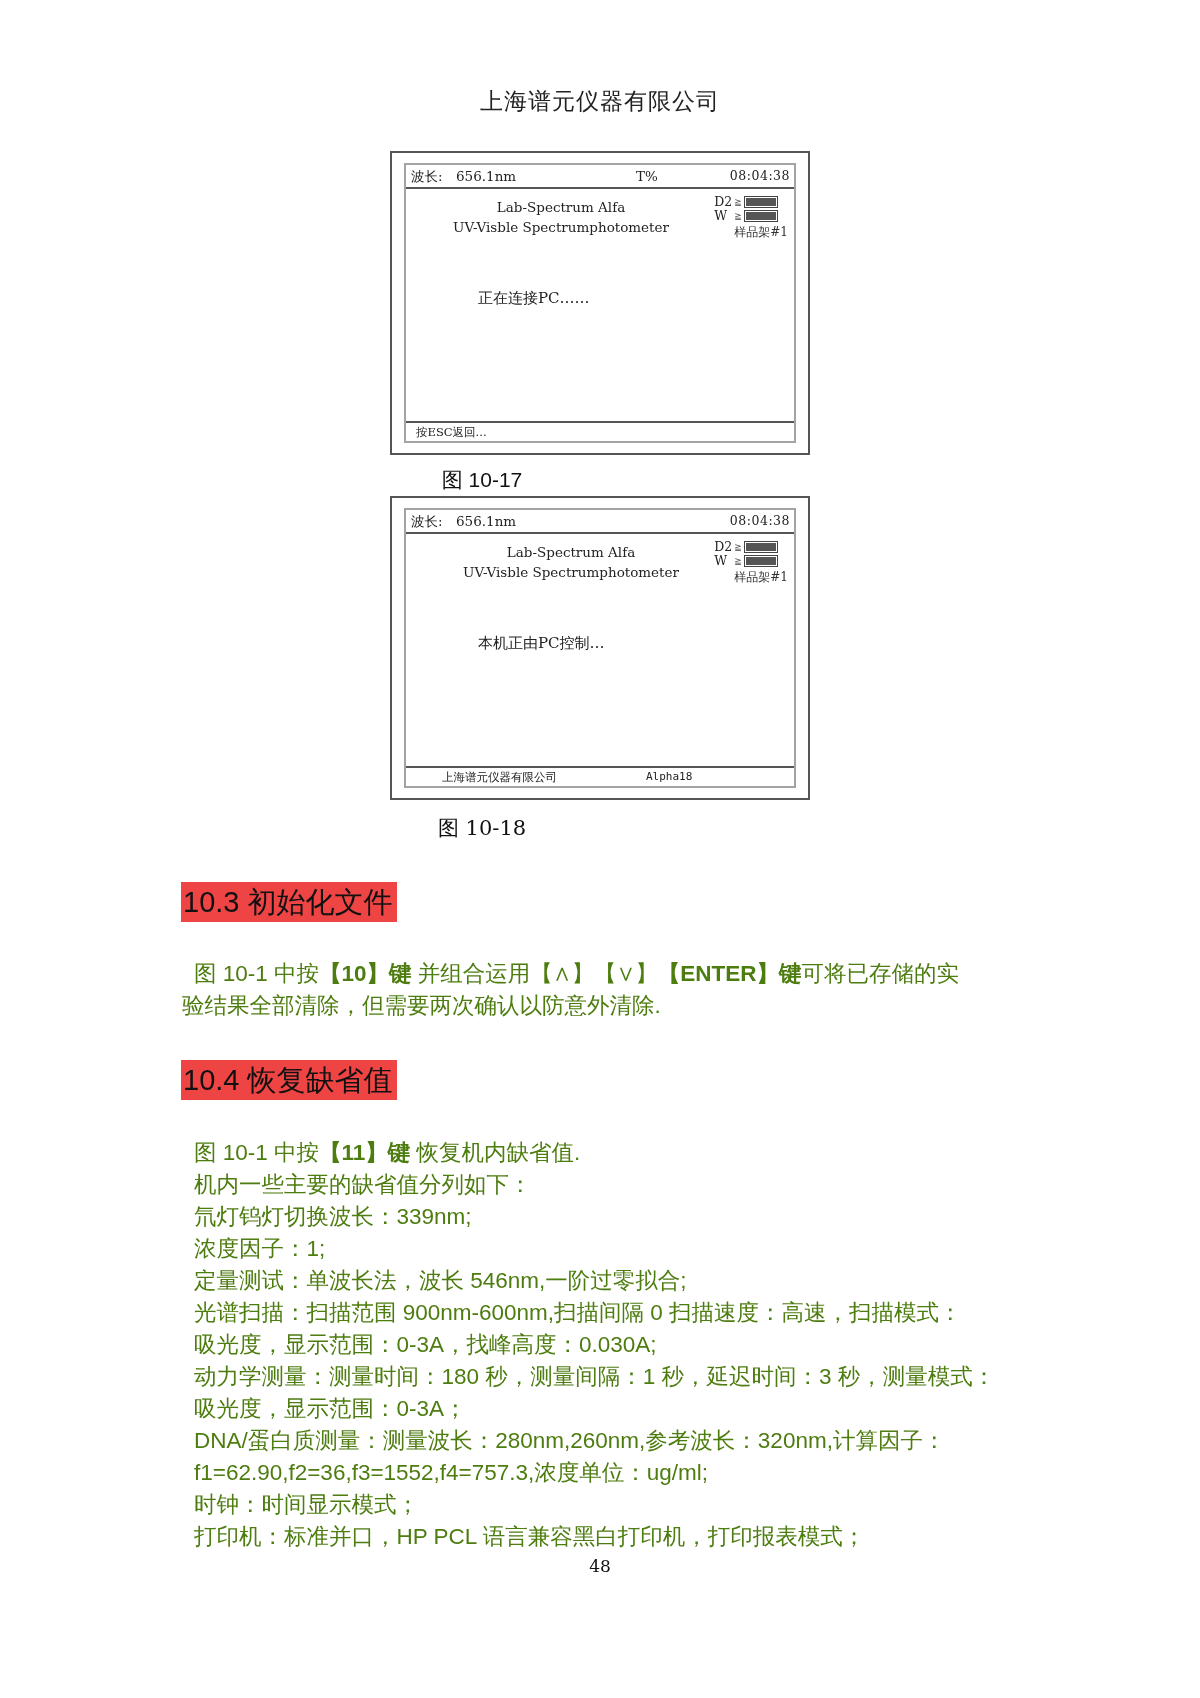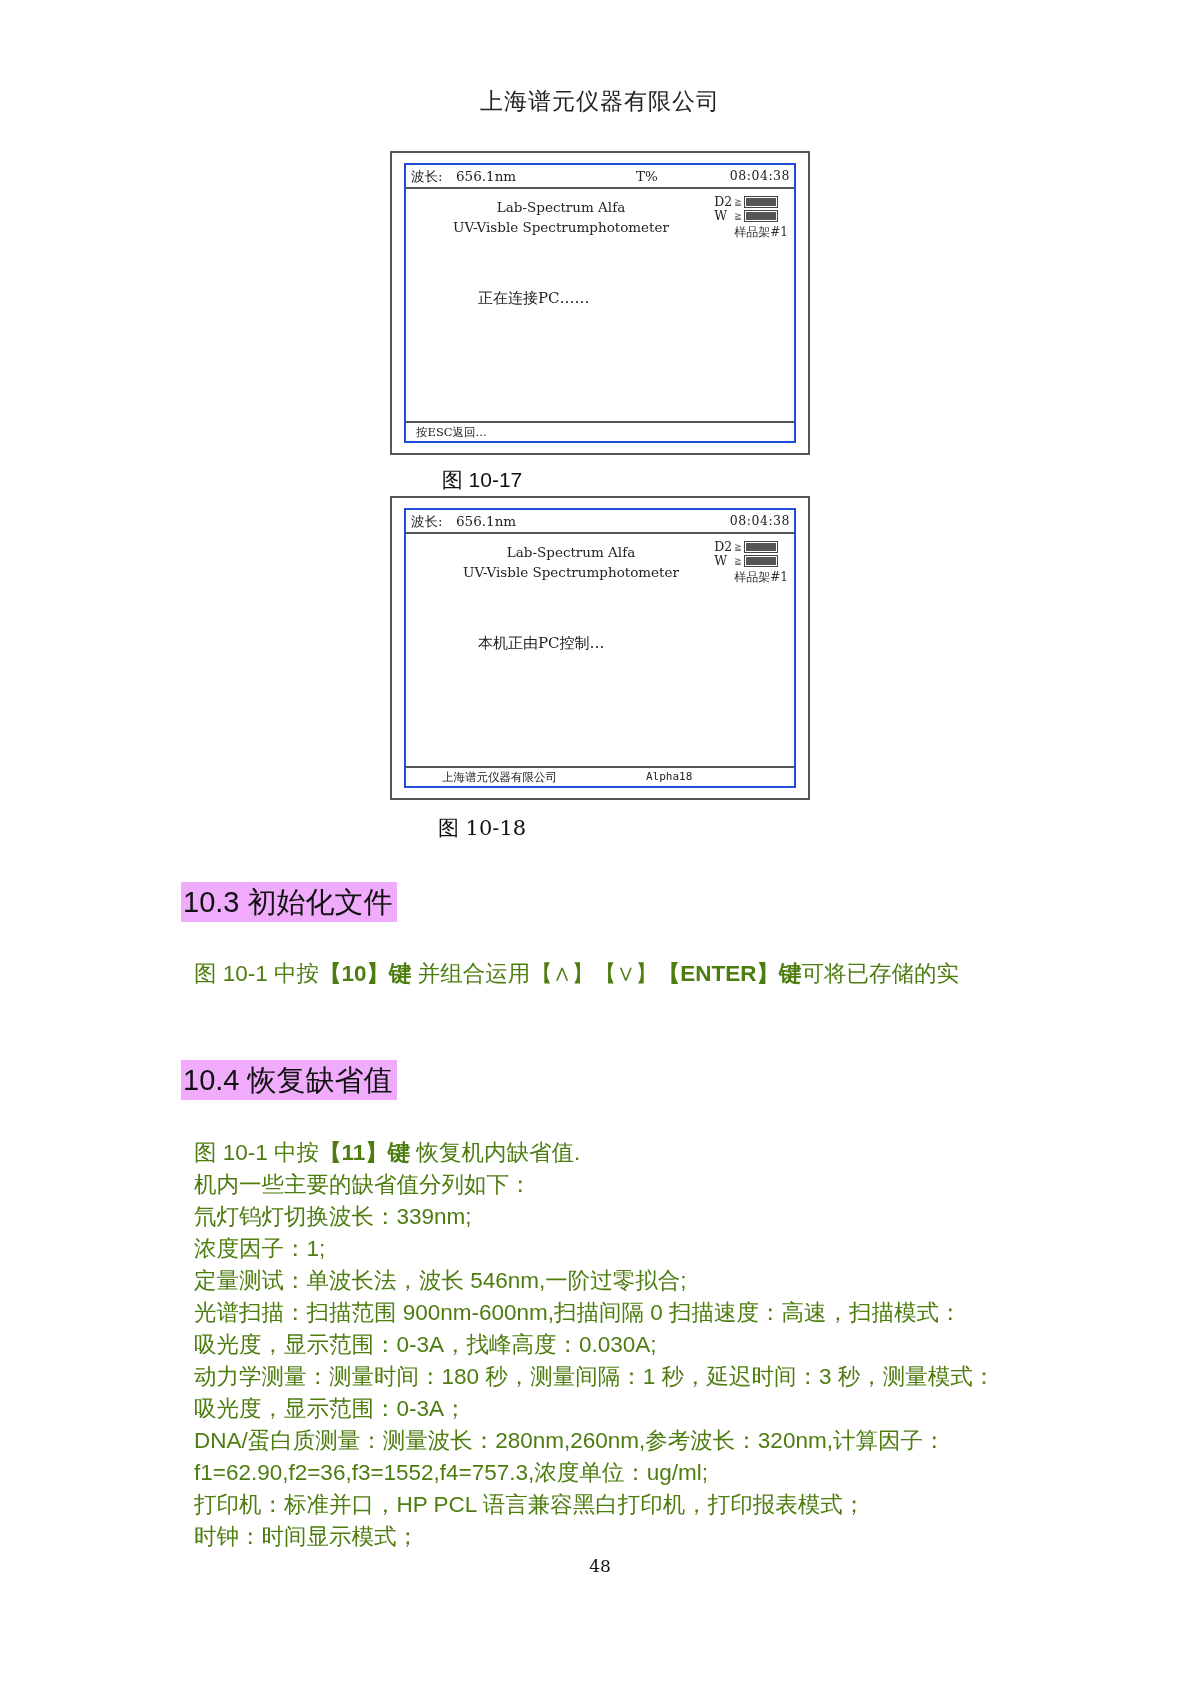--- a/index.html
+++ b/index.html
@@ -13,21 +13,21 @@
       font-size: 23px; font-family: "DejaVu Serif", serif; color: #222;
       letter-spacing: 1px;
     }
     
     .panel-outer {
       position: absolute; left: 390px; width: 420px;
       border: 2px solid #555; box-sizing: border-box; background: #fff;
     }
     .panel-inner {
       position: absolute; left: 12px; right: 12px; top: 10px; bottom: 10px;
-      border: 2px solid #1d4ed8; box-sizing: border-box;
+      border: 2px solid #a3a3a3; box-sizing: border-box;
       font-family: "DejaVu Serif", serif; color: #222;
     }
     .lcd-header {
       position: absolute; left: 0; right: 0; top: 0; height: 22px;
       border-bottom: 2px solid #555; font-size: 13.5px; line-height: 22px;
     }
     .lcd-header .wl-label { position: absolute; left: 5px; }
     .lcd-header .wl-value { position: absolute; left: 50px; }
     .lcd-header .mode { position: absolute; left: 230px; }
     .lcd-header .clock { position: absolute; right: 4px; font-size: 12.5px; letter-spacing: 0.5px; }
@@ -43,21 +43,21 @@
     .lamp-bar .fill { width: 100%; height: 100%; background: #555; }
     .holder { text-align: center; font-size: 12px; margin-top: 2px; color: #333; margin-left: 20px; }
     .lcd-msg { position: absolute; left: 72px; font-size: 15px; }
     .lcd-footer {
       position: absolute; left: 0; right: 0; bottom: 0; height: 18px;
       border-top: 2px solid #555; font-size: 11.5px; line-height: 18px;
     }
     .caption { position: absolute; left: 0; width: 964px; text-align: center; font-size: 21px; }
     .caption.sans { font-family: "Liberation Sans", sans-serif; }
     .section-heading {
-      position: absolute; left: 181px; background: #f0abfc;
+      position: absolute; left: 181px; background: #ef4444;
       font-family: "Liberation Sans", sans-serif; font-size: 29px;
       line-height: 40px; padding: 0 4px 0 2px; color: #111;
     }
     .para {
       position: absolute; left: 194px; width: 860px;
       font-family: "Liberation Sans", sans-serif; font-size: 22.5px; line-height: 32px; color: #4d7c0f;
     }
     .para b { font-weight: bold; }
     .page-num { position: absolute; left: 0; width: 1200px; top: 1556px; text-align: center; font-size: 17px; }
   </style>
@@ -139,32 +139,33 @@
   </div>
 </div>
 <div class="caption" style="top:814px;">
   <span>图</span>
   <span>10-18</span>
 </div>
 
 <div class="section-heading" style="top:882px;">10.3  初始化文件</div>
 <div class="para" style="top:958px;">
   <div><span>图 10-1 中按</span><b>【10】键</b><span> 并组合运用【∧】【∨】</span><b>【ENTER】键</b><span>可将已存储的实</span></div>
+  <div style="margin-left:-12px;">验结果全部清除，但需要两次确认以防意外清除.</div>
 </div>
 
 <div class="section-heading" style="top:1060px;">10.4 恢复缺省值</div>
 <div class="para" style="top:1137px;">
   <div><span>图 10-1 中按</span><b>【11】键</b><span> 恢复机内缺省值.</span></div>
   <div>机内一些主要的缺省值分列如下：</div>
   <div>氘灯钨灯切换波长：339nm;</div>
   <div>浓度因子：1;</div>
   <div>定量测试：单波长法，波长 546nm,一阶过零拟合;</div>
   <div>光谱扫描：扫描范围 900nm-600nm,扫描间隔 0 扫描速度：高速，扫描模式：</div>
   <div>吸光度，显示范围：0-3A，找峰高度：0.030A;</div>
   <div>动力学测量：测量时间：180 秒，测量间隔：1 秒，延迟时间：3 秒，测量模式：</div>
   <div>吸光度，显示范围：0-3A；</div>
   <div>DNA/蛋白质测量：测量波长：280nm,260nm,参考波长：320nm,计算因子：</div>
   <div>f1=62.90,f2=36,f3=1552,f4=757.3,浓度单位：ug/ml;</div>
+  <div>时钟：时间显示模式；</div>
   <div>打印机：标准并口，HP PCL 语言兼容黑白打印机，打印报表模式；</div>
-  <div>时钟：时间显示模式；</div>
 </div>
 
 <div class="page-num">48</div>
 
 </body></html>

